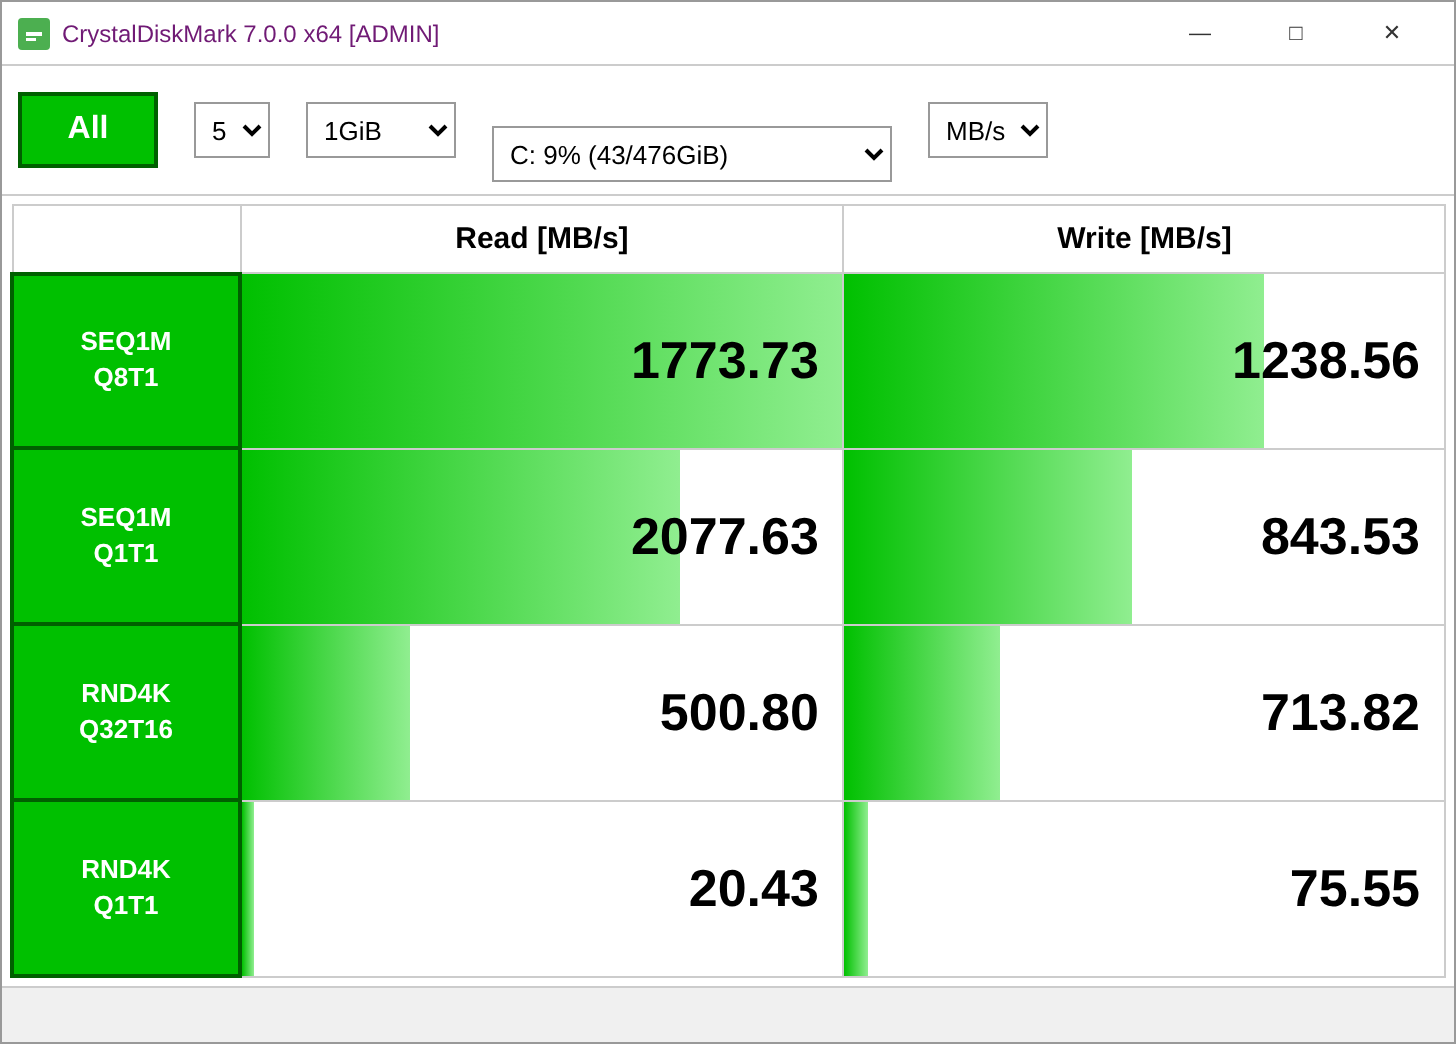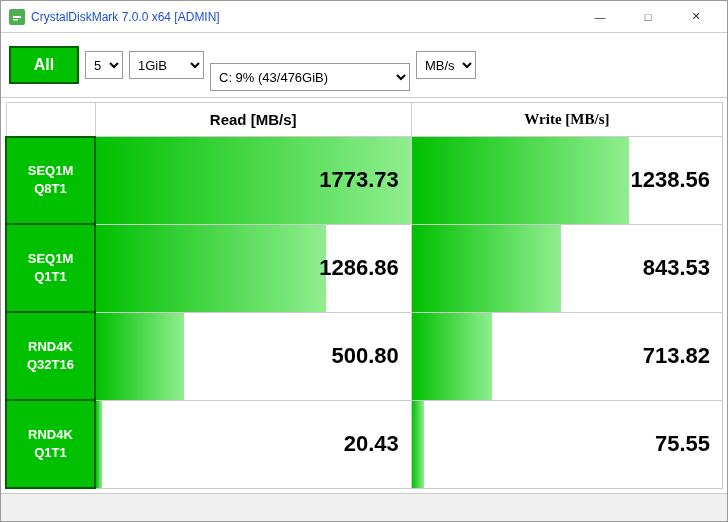--- a/index.html
+++ b/index.html
@@ -43,21 +43,21 @@
       border-radius: 2px;
       display: flex;
       align-items: center;
       justify-content: center;
       font-size: 10px;
       color: white;
     }
 
     .title-text {
       font-size: 12px;
-      color: #1d4ed8;
+      color: #701a75;
       font-weight: normal;
     }
 
     .window-controls {
       display: flex;
       gap: 2px;
     }
 
     .win-btn {
       width: 46px;
@@ -86,21 +86,21 @@
       font-size: 12px;
       cursor: pointer;
       color: #000;
     }
 
     .toolbar {
       background: #fff;
       padding: 6px 8px;
       display: flex;
       align-items: center;
-      gap: 6px;
+      gap: 18px;
       border-bottom: 1px solid #ccc;
     }
 
     .all-btn {
       background: #00c000;
       color: #fff;
       font-weight: bold;
       font-size: 16px;
       border: 2px solid #006000;
       padding: 8px 20px;
@@ -141,21 +141,21 @@
     }
 
     .row-label {
       background: #00c000;
       color: white;
       font-weight: bold;
       font-size: 13px;
       text-align: center;
       padding: 6px 4px;
       border: 2px solid #006000;
-      width: 89px;
+      width: 114px;
       line-height: 1.4;
     }
 
     .bench-cell {
       border: 1px solid #ccc;
       position: relative;
       overflow: hidden;
       vertical-align: middle;
       padding: 0;
       height: 72px;
@@ -174,21 +174,21 @@
     .bar-bg {
       position: absolute;
       left: 0;
       top: 0;
       height: 100%;
       background: linear-gradient(to right, #00c000, #90EE90);
       z-index: 0;
     }
 
     .bench-value {
-      font-size: 22px;
+      font-size: 26px;
       font-weight: bold;
       color: #000;
       position: relative;
       z-index: 1;
     }
 
     .footer {
       height: 28px;
       background: #f0f0f0;
       border-top: 1px solid #ccc;
@@ -242,21 +242,21 @@
       <option>GB/s</option>
     </select>
   </div>
 
   <div class="main-content">
     <table class="bench-table">
       <thead>
         <tr class="header-row">
           <th style="border:1px solid #ccc; background:#fff;"></th>
           <th style="border:1px solid #ccc;">Read [MB/s]</th>
-          <th style="border:1px solid #ccc;font-family:Liberation Serif, serif;">Write [MB/s]</th>
+          <th style="border:1px solid #ccc;">Write [MB/s]</th>
         </tr>
       </thead>
       <tbody id="bench-body">
       <tr>
             <td class="row-label">SEQ1M<br>Q8T1</td>
             <td class="bench-cell">
     <div class="bench-cell-inner">
       <div class="bar-bg" style="width:100%;"></div>
       <span class="bench-value">1773.73</span>
     </div>
@@ -266,21 +266,21 @@
       <div class="bar-bg" style="width:70%;"></div>
       <span class="bench-value">1238.56</span>
     </div>
   </td>
           </tr>
           <tr>
             <td class="row-label">SEQ1M<br>Q1T1</td>
             <td class="bench-cell">
     <div class="bench-cell-inner">
       <div class="bar-bg" style="width:73%;"></div>
-      <span class="bench-value">1286.86</span>
+      <span class="bench-value">2077.63</span>
     </div>
   </td>
             <td class="bench-cell">
     <div class="bench-cell-inner">
       <div class="bar-bg" style="width:48%;"></div>
       <span class="bench-value">843.53</span>
     </div>
   </td>
           </tr>
           <tr>

